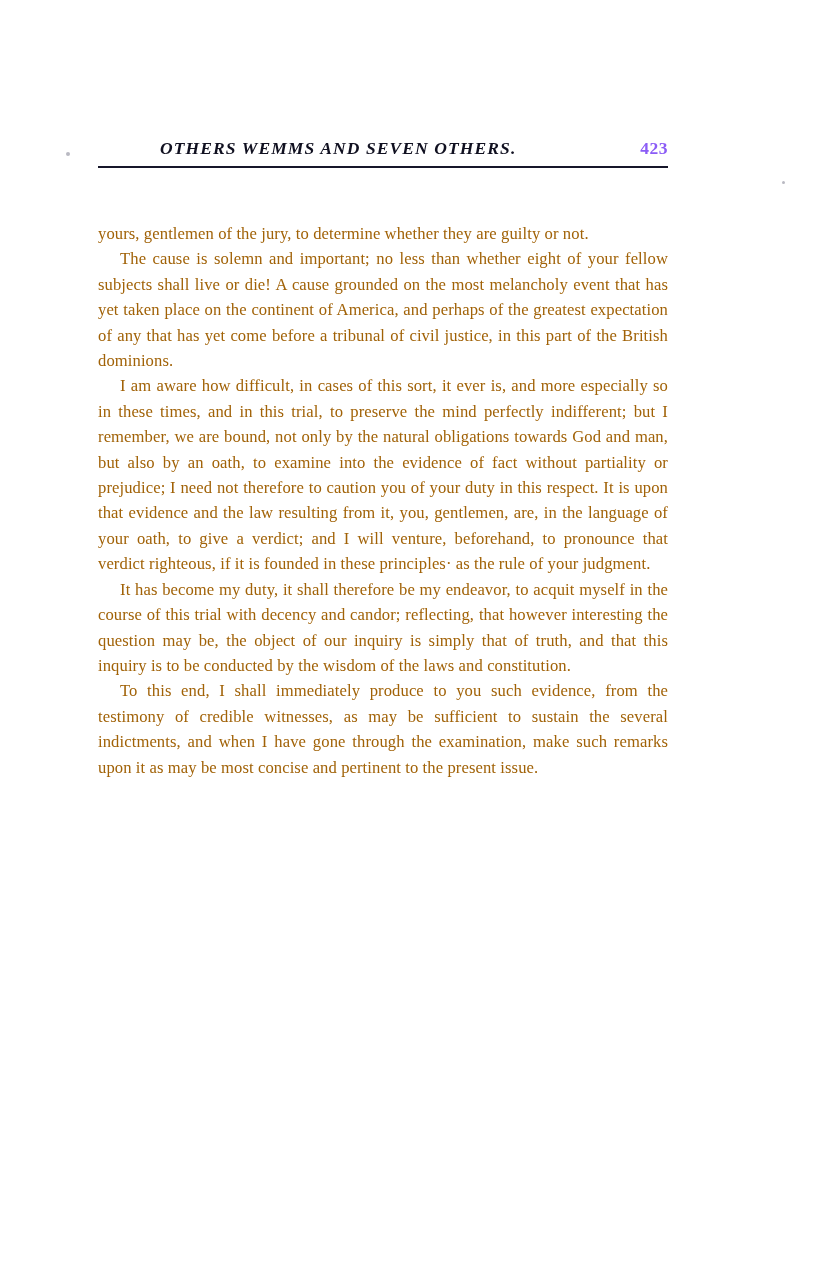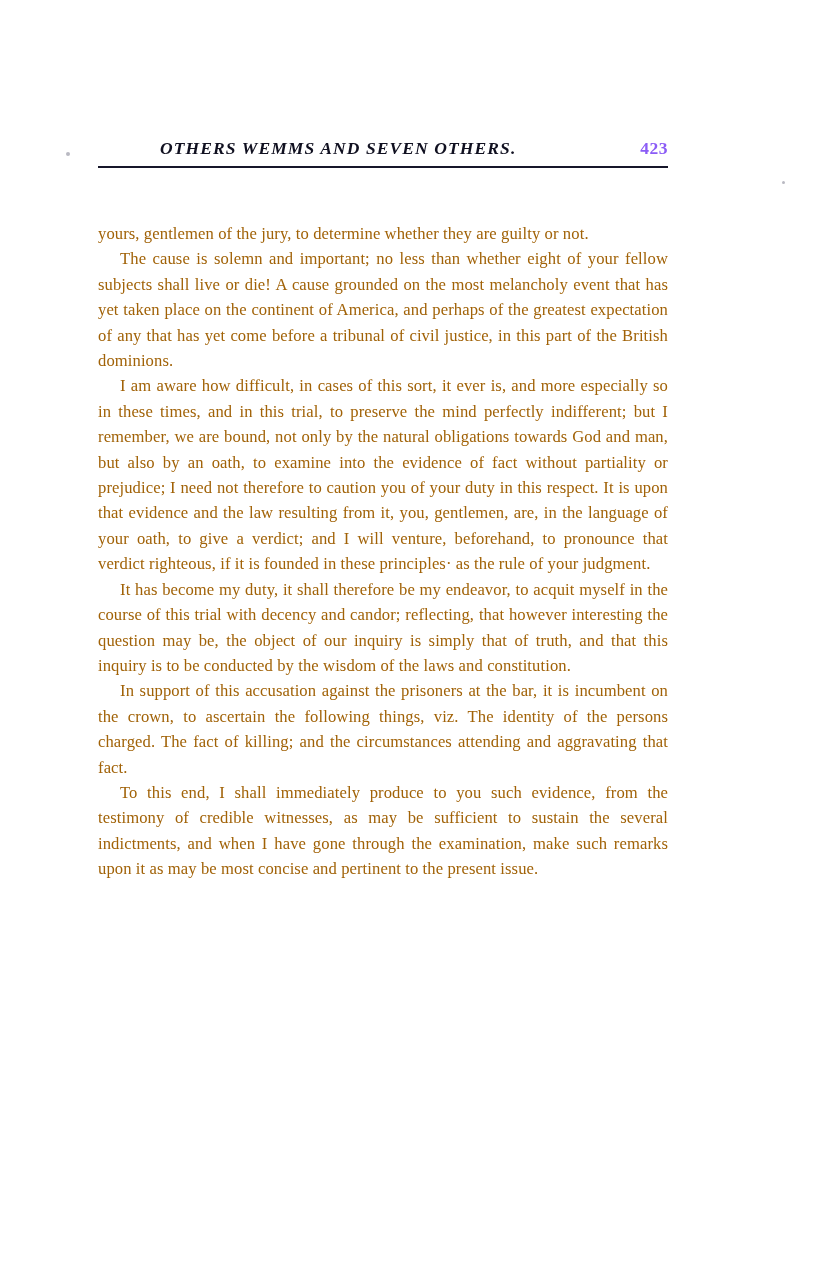--- a/index.html
+++ b/index.html
@@ -93,17 +93,16 @@
     <span class="page-number">423</span>
   </div>
 
   <div class="rule"></div>
 
   <div class="body-text">
     <p class="first">yours, gentlemen of the jury, to determine whether they are guilty or not.</p>
     <p>The cause is solemn and important; no less than whether eight of your fellow subjects shall live or die! A cause grounded on the most melancholy event that has yet taken place on the continent of America, and perhaps of the greatest expectation of any that has yet come before a tribunal of civil justice, in this part of the British dominions.</p>
     <p>I am aware how difficult, in cases of this sort, it ever is, and more especially so in these times, and in this trial, to preserve the mind perfectly indifferent; but I remember, we are bound, not only by the natural obligations towards God and man, but also by an oath, to examine into the evidence of fact without partiality or prejudice; I need not therefore to caution you of your duty in this respect. It is upon that evidence and the law resulting from it, you, gentlemen, are, in the language of your oath, to give a verdict; and I will venture, beforehand, to pronounce that verdict righteous, if it is founded in these principles· as the rule of your judgment.</p>
     <p>It has become my duty, it shall therefore be my endeavor, to acquit myself in the course of this trial with decency and candor; reflecting, that however interesting the question may be, the object of our inquiry is simply that of truth, and that this inquiry is to be conducted by the wisdom of the laws and constitution.</p>
-    <p>In support of this accusation against the prisoners at the bar, it is incumbent on the crown, to ascertain the following things, viz. The identity of the persons charged. The fact of killing; and the circumstances attending and aggravating that fact.</p>
     <p>To this end, I shall immediately produce to you such evidence, from the testimony of credible witnesses, as may be sufficient to sustain the several indictments, and when I have gone through the examination, make such remarks upon it as may be most concise and pertinent to the present issue.</p>
   </div>
 
 </div>
 
 </body></html>

